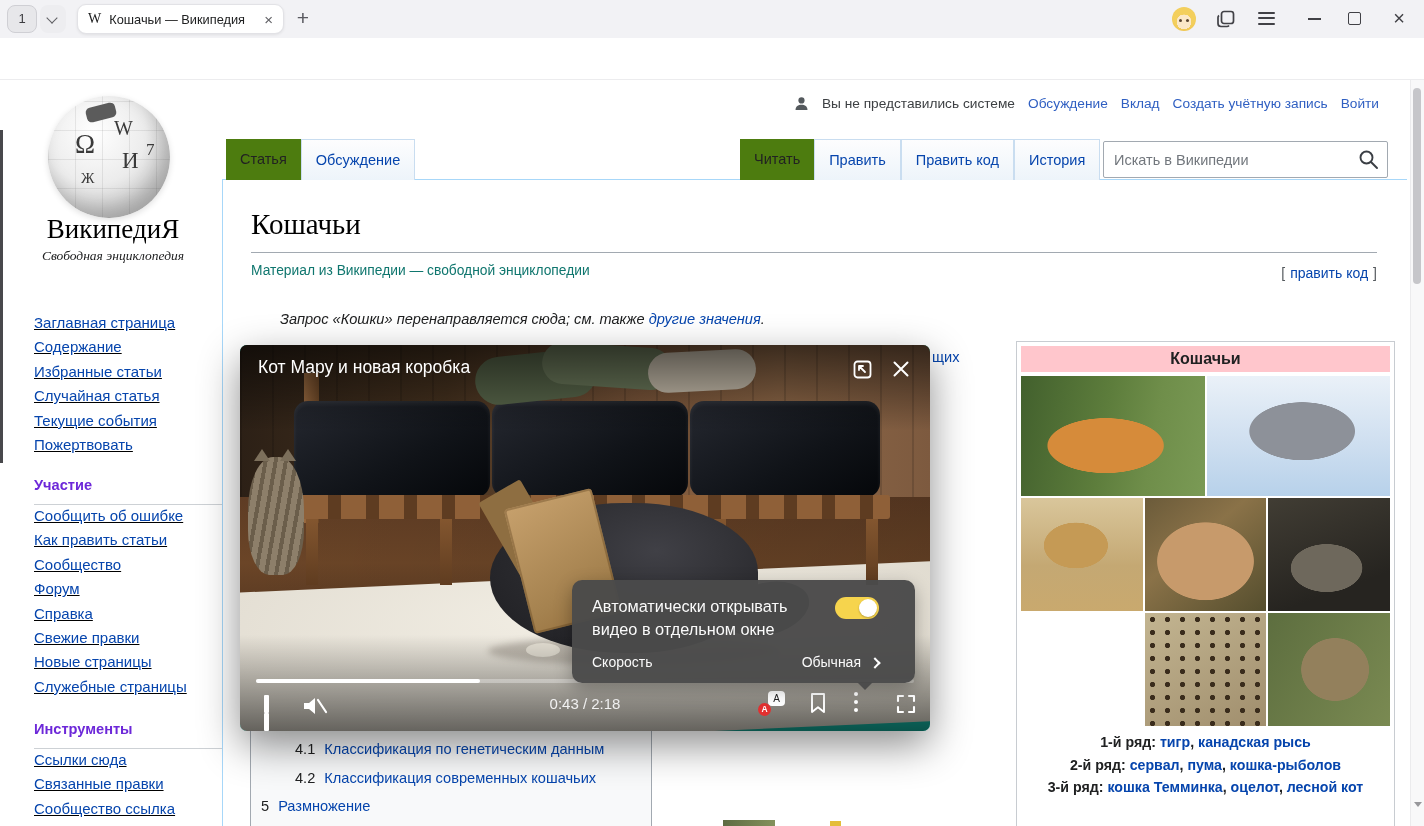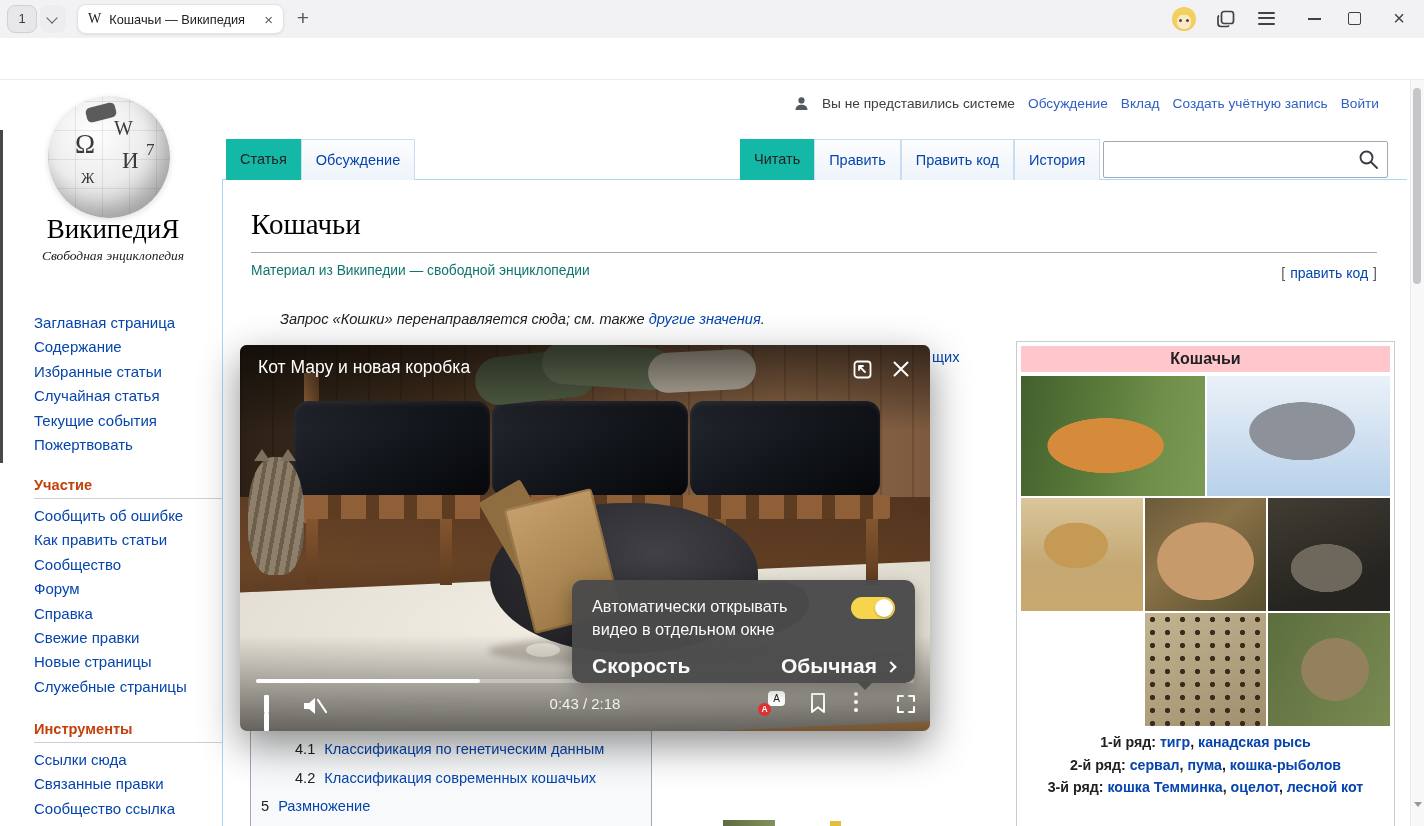--- a/index.html
+++ b/index.html
@@ -62,38 +62,38 @@
   .g-dark { position:absolute; left:38px; top:9px; width:30px; height:15px; border-radius:5px; background:#5b5b5b; transform:rotate(-14deg); }
   .g1 { left:27px; top:33px; font-size:27px; }
   .g2 { left:66px; top:21px; font-size:20px; }
   .g3 { left:74px; top:52px; font-size:23px; }
   .g4 { left:98px; top:44px; font-size:17px; }
   .g5 { left:33px; top:74px; font-size:15px; }
   .wordmark { position:absolute; left:0; top:134px; width:226px; text-align:center; font-family:"Liberation Serif",serif; font-size:27px; color:#000; }
   .logo-tagline { position:absolute; left:0; top:168px; width:226px; text-align:center; font-family:"Liberation Serif",serif; font-style:italic; font-size:13.5px; color:#202122; }
 
   
-  .snav { position:absolute; left:34px; width:190px; }
+  .snav { position:absolute; left:34px; width:190px;text-decoration:underline; }
   .snav a { display:block; font-size:15px; line-height:24.4px; color:#0645ad; text-decoration:none; cursor:pointer; white-space:nowrap; }
   .nav1 { top:231px; } .nav2 { top:424px; } .nav3 { top:668px; }
-  .shead { position:absolute; left:34px; width:188px; font-size:14.6px; color:#c2410c; border-bottom:1px solid #cdd1d5; padding-bottom:5px; }
+  .shead { position:absolute; left:34px; width:188px; font-size:14.6px; color:#6d28d9; border-bottom:1px solid #cdd1d5; padding-bottom:11px; }
   .head1 { top:397px; } .head2 { top:641px; }
 
   
   .personal { position:absolute; top:16px; right:45px; display:flex; align-items:center; gap:13px; font-size:13.7px; }
   .personal .notice { color:#3d4043; }
   .personal a { color:#2f5fc2; text-decoration:none; cursor:pointer; }
 
   
   .tabs-underline { position:absolute; left:222px; right:17px; top:99px; border-bottom:1px solid #a7d7f9; }
   .wtabs { position:absolute; top:59px; height:41px; display:flex; z-index:2; }
   .tabs-left { left:226px; } .tabs-right { left:740px; }
   .wtab { height:41px; line-height:41px; padding:0 14px; font-size:14.5px; white-space:nowrap; }
   .wtab a { color:#0645ad; text-decoration:none; cursor:pointer; }
-  .wtab.on { background:#14b8a6; color:#222; }
+  .wtab.on { background:#4d7c0f; color:#222; }
   .wtab.off { background:linear-gradient(#fdfdfe, #edf4fa); border:1px solid #c9ddf0; border-bottom:none; }
   .searchbox { position:absolute; left:1103px; top:61px; width:285px; height:37px; border:1px solid #a2a9b1; border-radius:2px; background:#fff; }
   .searchbox input { position:absolute; left:0; top:0; width:248px; height:35px; border:none; outline:none; padding:0 0 0 10px; font-size:14.5px; color:#202122; font-family:inherit; background:transparent; }
   .searchbox input::placeholder { color:#72777d; }
   .mag { position:absolute; right:8px; top:7px; }
 
   
   .h1 { position:absolute; left:251px; top:128px; font-family:"Liberation Serif",serif; font-size:29px; font-weight:400; color:#000; }
   .h1-rule { position:absolute; left:251px; top:172px; width:1126px; border-top:1px solid #a2a9b1; }
   .site-sub { position:absolute; left:251px; top:183px; font-size:13.8px; color:#0f766e; }
@@ -125,21 +125,21 @@
   .ib-temminck { background: radial-gradient(ellipse 17% 13% at 60% 50%, #a03028 0 60%, transparent 61%), radial-gradient(ellipse 52% 38% at 44% 55%, #8c7c63 0 52%, transparent 53%), linear-gradient(150deg,#6e685c9, #4e4a42), linear-gradient(150deg,#6d675c,#4e4a42); }
   .ib-ocelot { background-image: radial-gradient(circle, #3a2c1c 2.2px, transparent 3px), linear-gradient(150deg,#c3b591,#a08e6d); background-size:15px 13px, 100% 100%; }
   .ib-wildcat { background: radial-gradient(ellipse 55% 55% at 55% 50%, #93805c 0 50%, transparent 51%), linear-gradient(120deg,#5d6e3f,#7a8a52); }
   .ib-cap { text-align:center; line-height:22.5px; color:#202122; }
   .ib-cap a { color:#0645ad; text-decoration:none; cursor:pointer; }
   .ib-caps { margin-top:5px;font-weight:bold; }
   .ib-section { margin:3px 1px 0 1px; height:26px; line-height:26px; background:#ffc6cc; text-align:center; font-weight:bold; font-size:15.2px; color:#2037b1; }
 
   
   .video { position:absolute; left:240px; top:265px; width:690px; height:386px; border-radius:7px; overflow:hidden;
-    box-shadow:0 14px 40px rgba(0,0,0,.45); background:#fdba74; z-index:10; }
+    box-shadow:0 14px 40px rgba(0,0,0,.45); background:#14b8a6; z-index:10; }
   .scene { position:absolute; inset:0; }
   .sc-wall { position:absolute; left:0; top:0; right:0; height:158px;
     background: repeating-linear-gradient(90deg, rgba(0,0,0,.14) 0 2px, transparent 2px 32px),
     linear-gradient(90deg,#2c2016 0%,#46321f 30%,#7b563a 58%,#8d6747 78%,#7d5a3f 100%); }
   .sc-floor { position:absolute; left:0; top:152px; right:0; height:110px;
     background:linear-gradient(90deg,#38231500,#00000022), linear-gradient(180deg,#5e3c24,#6b4527 60%,#5a3a22); }
   .sc-carpet { position:absolute; left:-10px; top:248px; width:720px; height:160px; transform:skewY(-2.6deg); transform-origin:left top;
     background: radial-gradient(ellipse at 45% 25%, #f1ede3 0%, #e4dfd4 60%, #d8d3c6 100%); }
   .sc-couch { position:absolute; left:50px; top:28px; width:600px; height:200px; }
   .sc-cush { position:absolute; top:28px; width:196px; height:96px; border-radius:14px;
@@ -179,27 +179,27 @@
   .v-time { position:absolute; left:0; right:0; top:60px; text-align:center; font-size:15px; color:#f2f2f2; }
   .v-translate { position:absolute; left:518px; top:56px; width:27px; height:25px; cursor:pointer; }
   .v-tr-bub { position:absolute; right:0; top:0; width:17px; height:15px; border-radius:4px; background:#fff; color:#222; font-size:10px; text-align:center; line-height:15px; }
   .v-tr-badge { position:absolute; left:0; bottom:0; width:13px; height:13px; border-radius:50%; background:#e23030; color:#fff; font-size:8.5px; font-weight:bold; text-align:center; line-height:13px; }
   .v-bookmark { position:absolute; left:568px; top:56px; cursor:pointer; }
   .v-kebab { position:absolute; left:614px; top:57px; width:4px; cursor:pointer; }
   .v-kebab i { display:block; width:4px; height:4px; border-radius:50%; background:#fff; margin-bottom:4px; }
   .v-fs { position:absolute; left:654px; top:57px; cursor:pointer; }
 
   .popup { position:absolute; left:332px; top:235px; width:343px; height:103px; border-radius:10px; background:rgba(74,74,74,.97);
-    padding:15px 20px 13px 20px; color:#fafafa; z-index:5; box-shadow:0 6px 18px rgba(0,0,0,.3); }
+    padding:15px 36px 13px 20px; color:#fafafa; z-index:5; box-shadow:0 6px 18px rgba(0,0,0,.3); }
   .popup .tail { position:absolute; left:285px; top:100%; width:0; height:0; border:8px solid transparent; border-top-color:rgba(74,74,74,.97); margin-top:-1px; }
   .pp-row1 { display:flex; justify-content:space-between; }
   .pp-lines { font-size:16.3px; line-height:23px; }
   .toggle { position:relative; width:44px; height:22px; border-radius:11px; background:#f6d44d; margin-top:2px; cursor:pointer; flex:none; }
   .toggle .knob { position:absolute; right:2px; top:2px; width:18px; height:18px; border-radius:50%; background:#fff; box-shadow:0 1px 2px rgba(0,0,0,.25); }
-  .pp-row2 { display:flex; justify-content:space-between; margin-top:13px; font-size:21px; cursor:pointer;font-weight:bold; }
+  .pp-row2 { display:flex; justify-content:space-between; margin-top:13px; font-size:14px; cursor:pointer; }
   .pp-right { display:flex; align-items:center; gap:10px; }
   .chev-r { width:8px; height:8px; border-right:2.6px solid #fff; border-bottom:2.6px solid #fff; transform:rotate(-45deg); margin-top:2px; }
 
   svg { display:block; }
 </style>
 </head>
 <body>
 
 <div class="stage">
 
@@ -324,20 +324,21 @@
       <div class="wtab on">Статья</div>
       <div class="wtab off"><a>Обсуждение</a></div>
     </div>
     <div class="wtabs tabs-right">
       <div class="wtab on">Читать</div>
       <div class="wtab off"><a>Править</a></div>
       <div class="wtab off"><a>Править код</a></div>
       <div class="wtab off"><a>История</a></div>
     </div>
     <div class="searchbox">
+      <input type="text" placeholder="Искать в Википедии" style="">
       <svg class="mag" width="21" height="21" viewBox="0 0 21 21">
         <circle cx="8.5" cy="8.5" r="6" fill="none" stroke="#3a3e44" stroke-width="1.9"></circle>
         <path d="M13 13 L19 19" stroke="#3a3e44" stroke-width="1.9" stroke-linecap="round"></path>
       </svg>
     </div>
 
     <h1 class="h1">Кошачьи</h1>
     <div class="h1-rule"></div>
     <div class="site-sub">Материал из Википедии — свободной энциклопедии</div>
     <div class="editsection">

